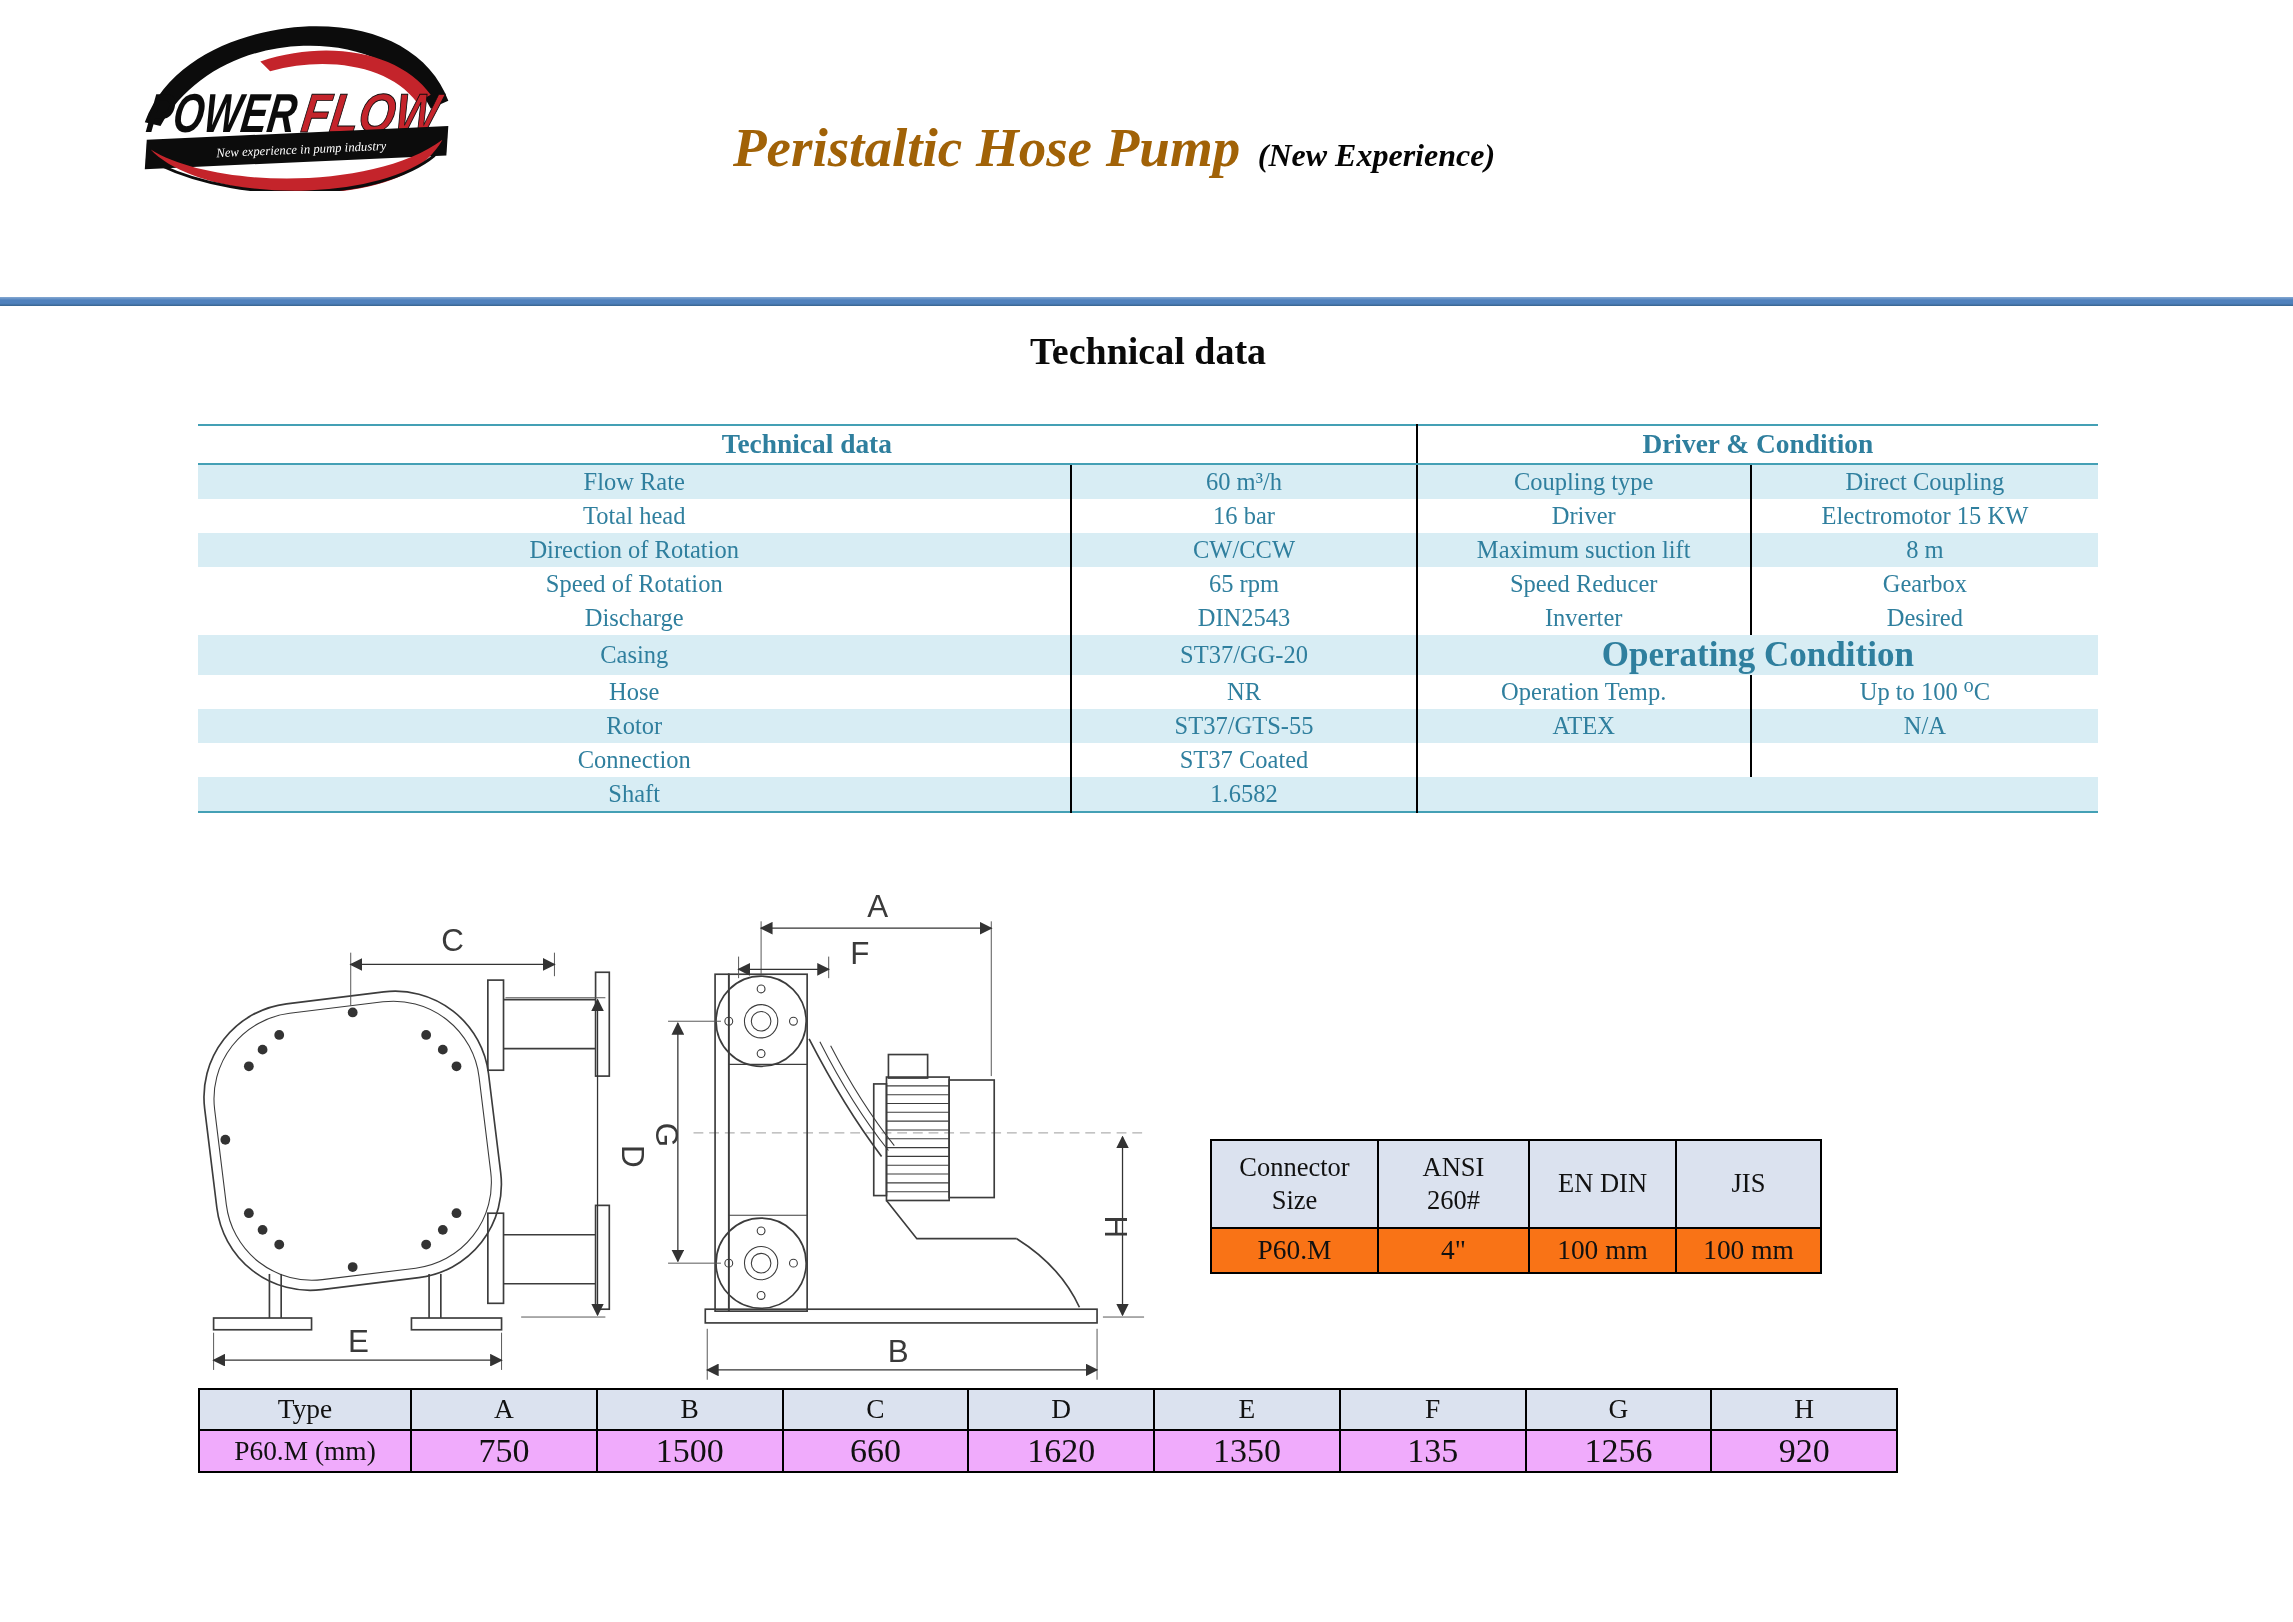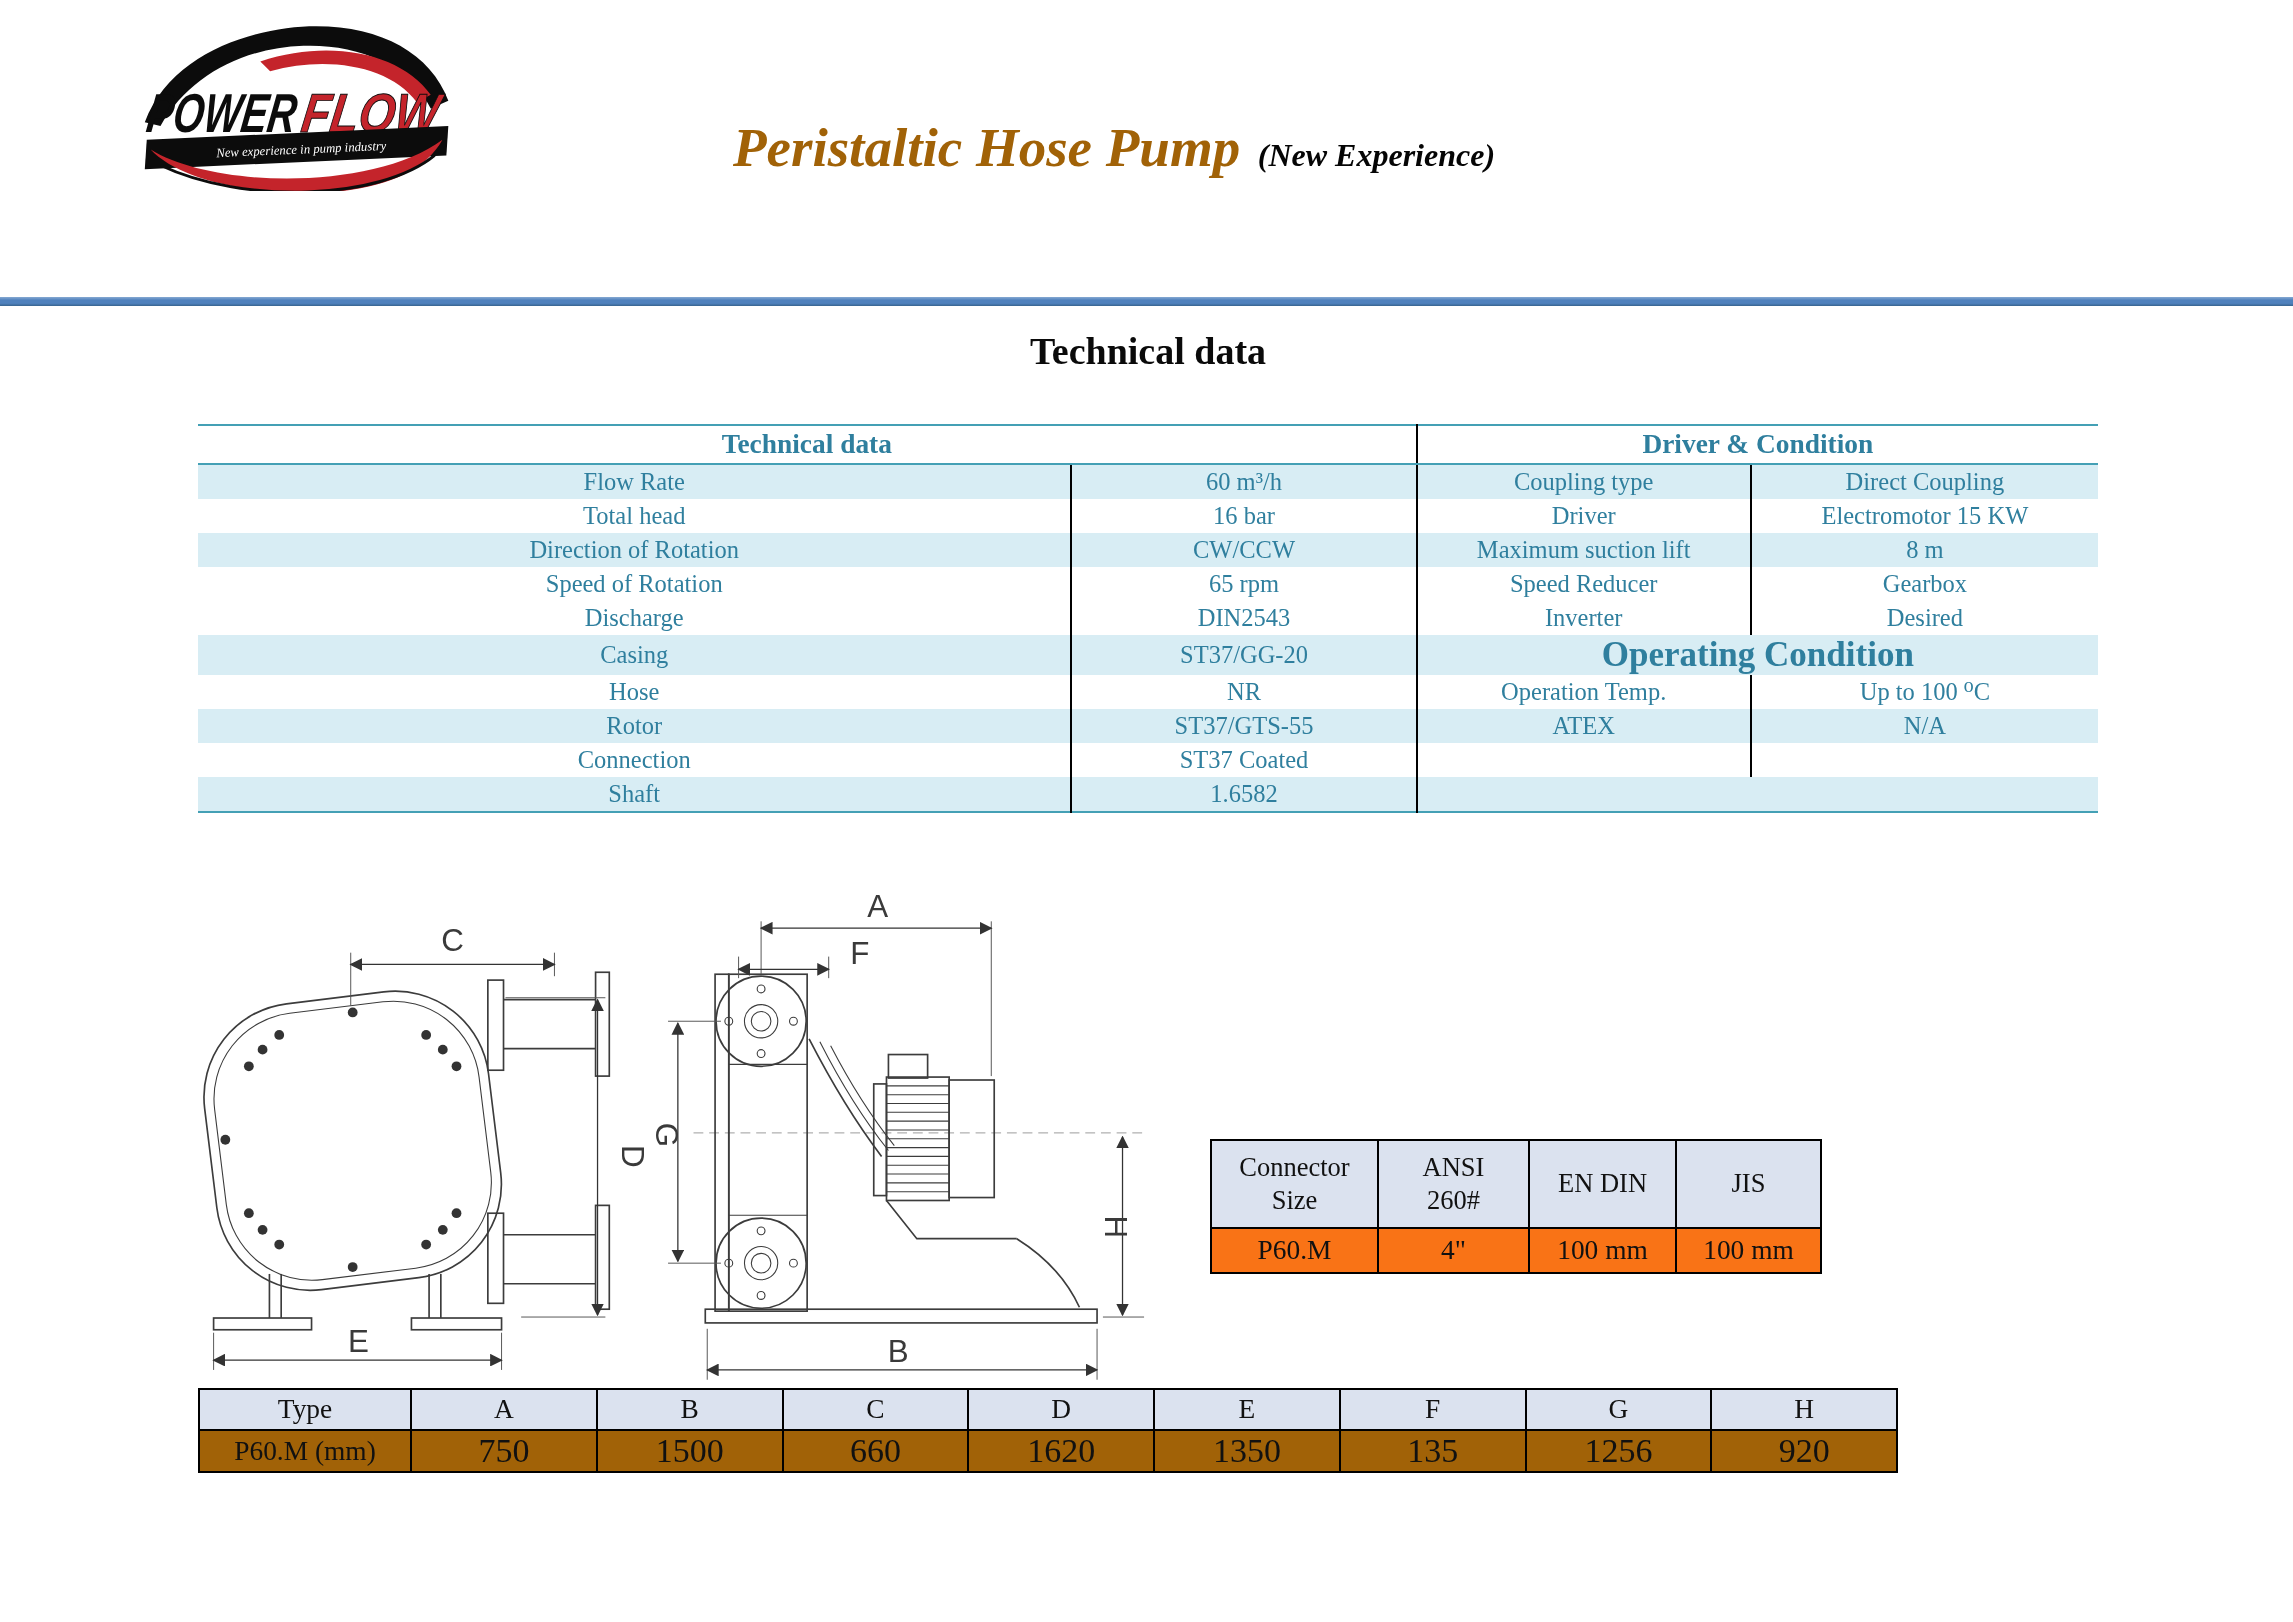--- a/index.html
+++ b/index.html
@@ -28,21 +28,21 @@
   .spec td.op{font-weight:bold;font-size:35px;}
 
   
   .conn{position:absolute;left:1210px;top:1139px;border-collapse:collapse;table-layout:fixed;}
   .conn td{border:2.9px solid #000;text-align:center;vertical-align:middle;font-size:26.5px;color:#111;}
   .conn tr.h td{background:#dbe2ef;height:84px;line-height:1.25;}
   .conn tr.d td{height:41px;background:#f97316;font-size:27.4px;}
 
   
   .dims{position:absolute;left:198px;top:1388px;width:1700px;border-collapse:collapse;table-layout:fixed;}
-  .dims td{border:2.9px solid #000;text-align:center;vertical-align:middle;font-size:27.4px;height:37px;color:#111;background:#a16207;}
+  .dims td{border:2.9px solid #000;text-align:center;vertical-align:middle;font-size:27.4px;height:37px;color:#111;background:#f0abfc;}
   .dims tr.h td{background:#dbe2ef;}
   .dims td.num{font-family:Liberation Serif, serif;font-size:34px;}
 
   
   .shape{stroke:#3c3c3c;stroke-width:1.7;fill:none;}
   .thin{stroke-width:1.1;}
   .bolt{fill:#333;stroke:none;}
   .dim{stroke:#333;stroke-width:1.3;fill:none;}
   .ext{stroke:#555;stroke-width:1;fill:none;}
   .cline{stroke:#9a9a9a;stroke-width:1;stroke-dasharray:10 6;}

